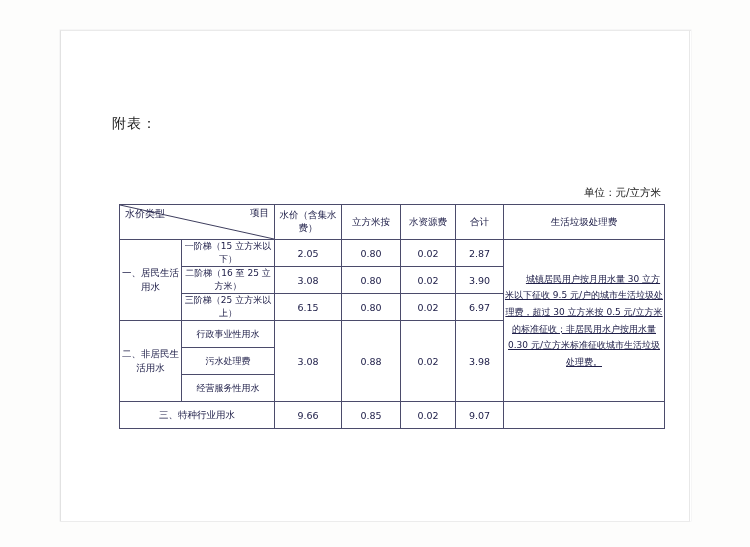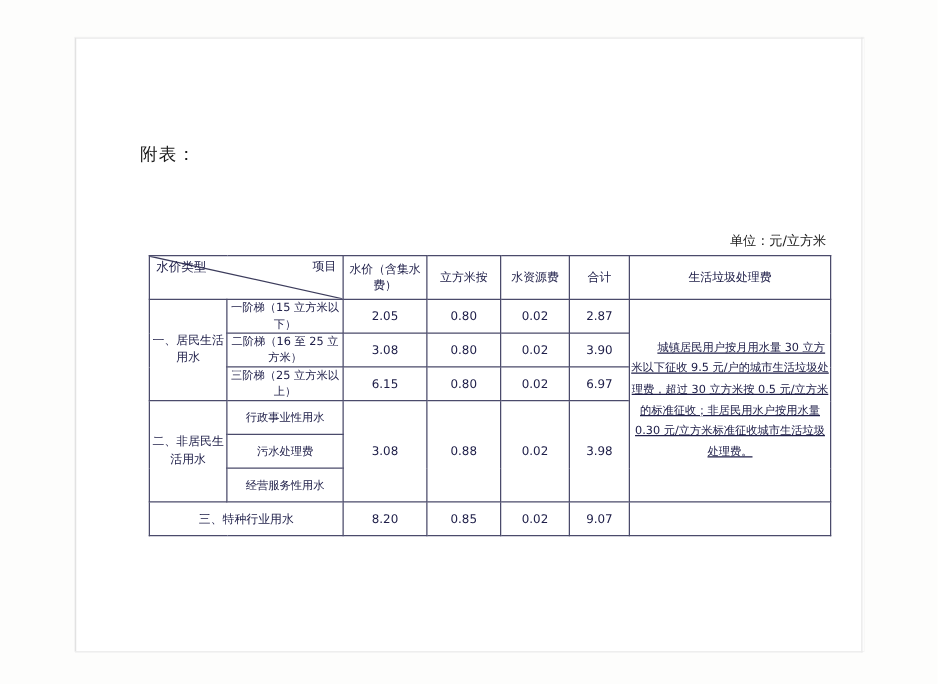--- a/index.html
+++ b/index.html
@@ -241,21 +241,21 @@
       <tr>
         <td class="item-cell">污水处理费</td>
       </tr>
 
       <tr>
         <td class="item-cell">经营服务性用水</td>
       </tr>
 
       <tr class="last-row">
         <td colspan="2">三、特种行业用水</td>
-        <td>8.20</td>
+        <td>9.66</td>
         <td>0.85</td>
         <td>0.02</td>
         <td>9.07</td>
         <td></td>
       </tr>
     </tbody>
   </table>
 </div>
 
 </body></html>

